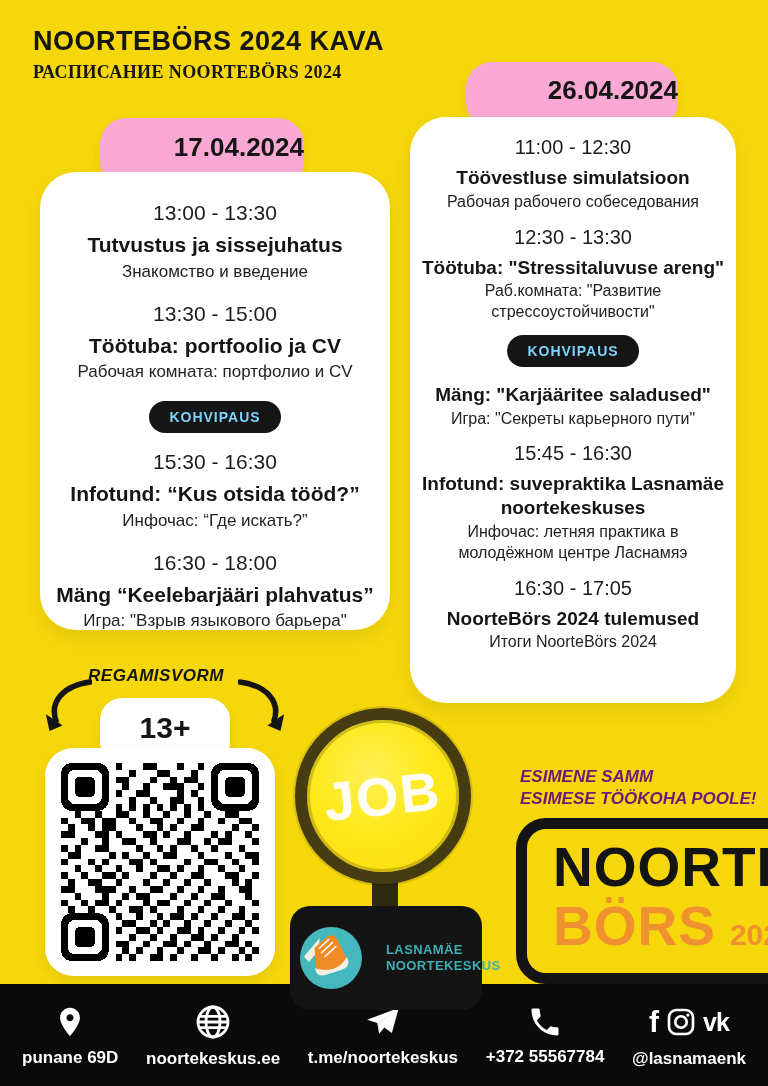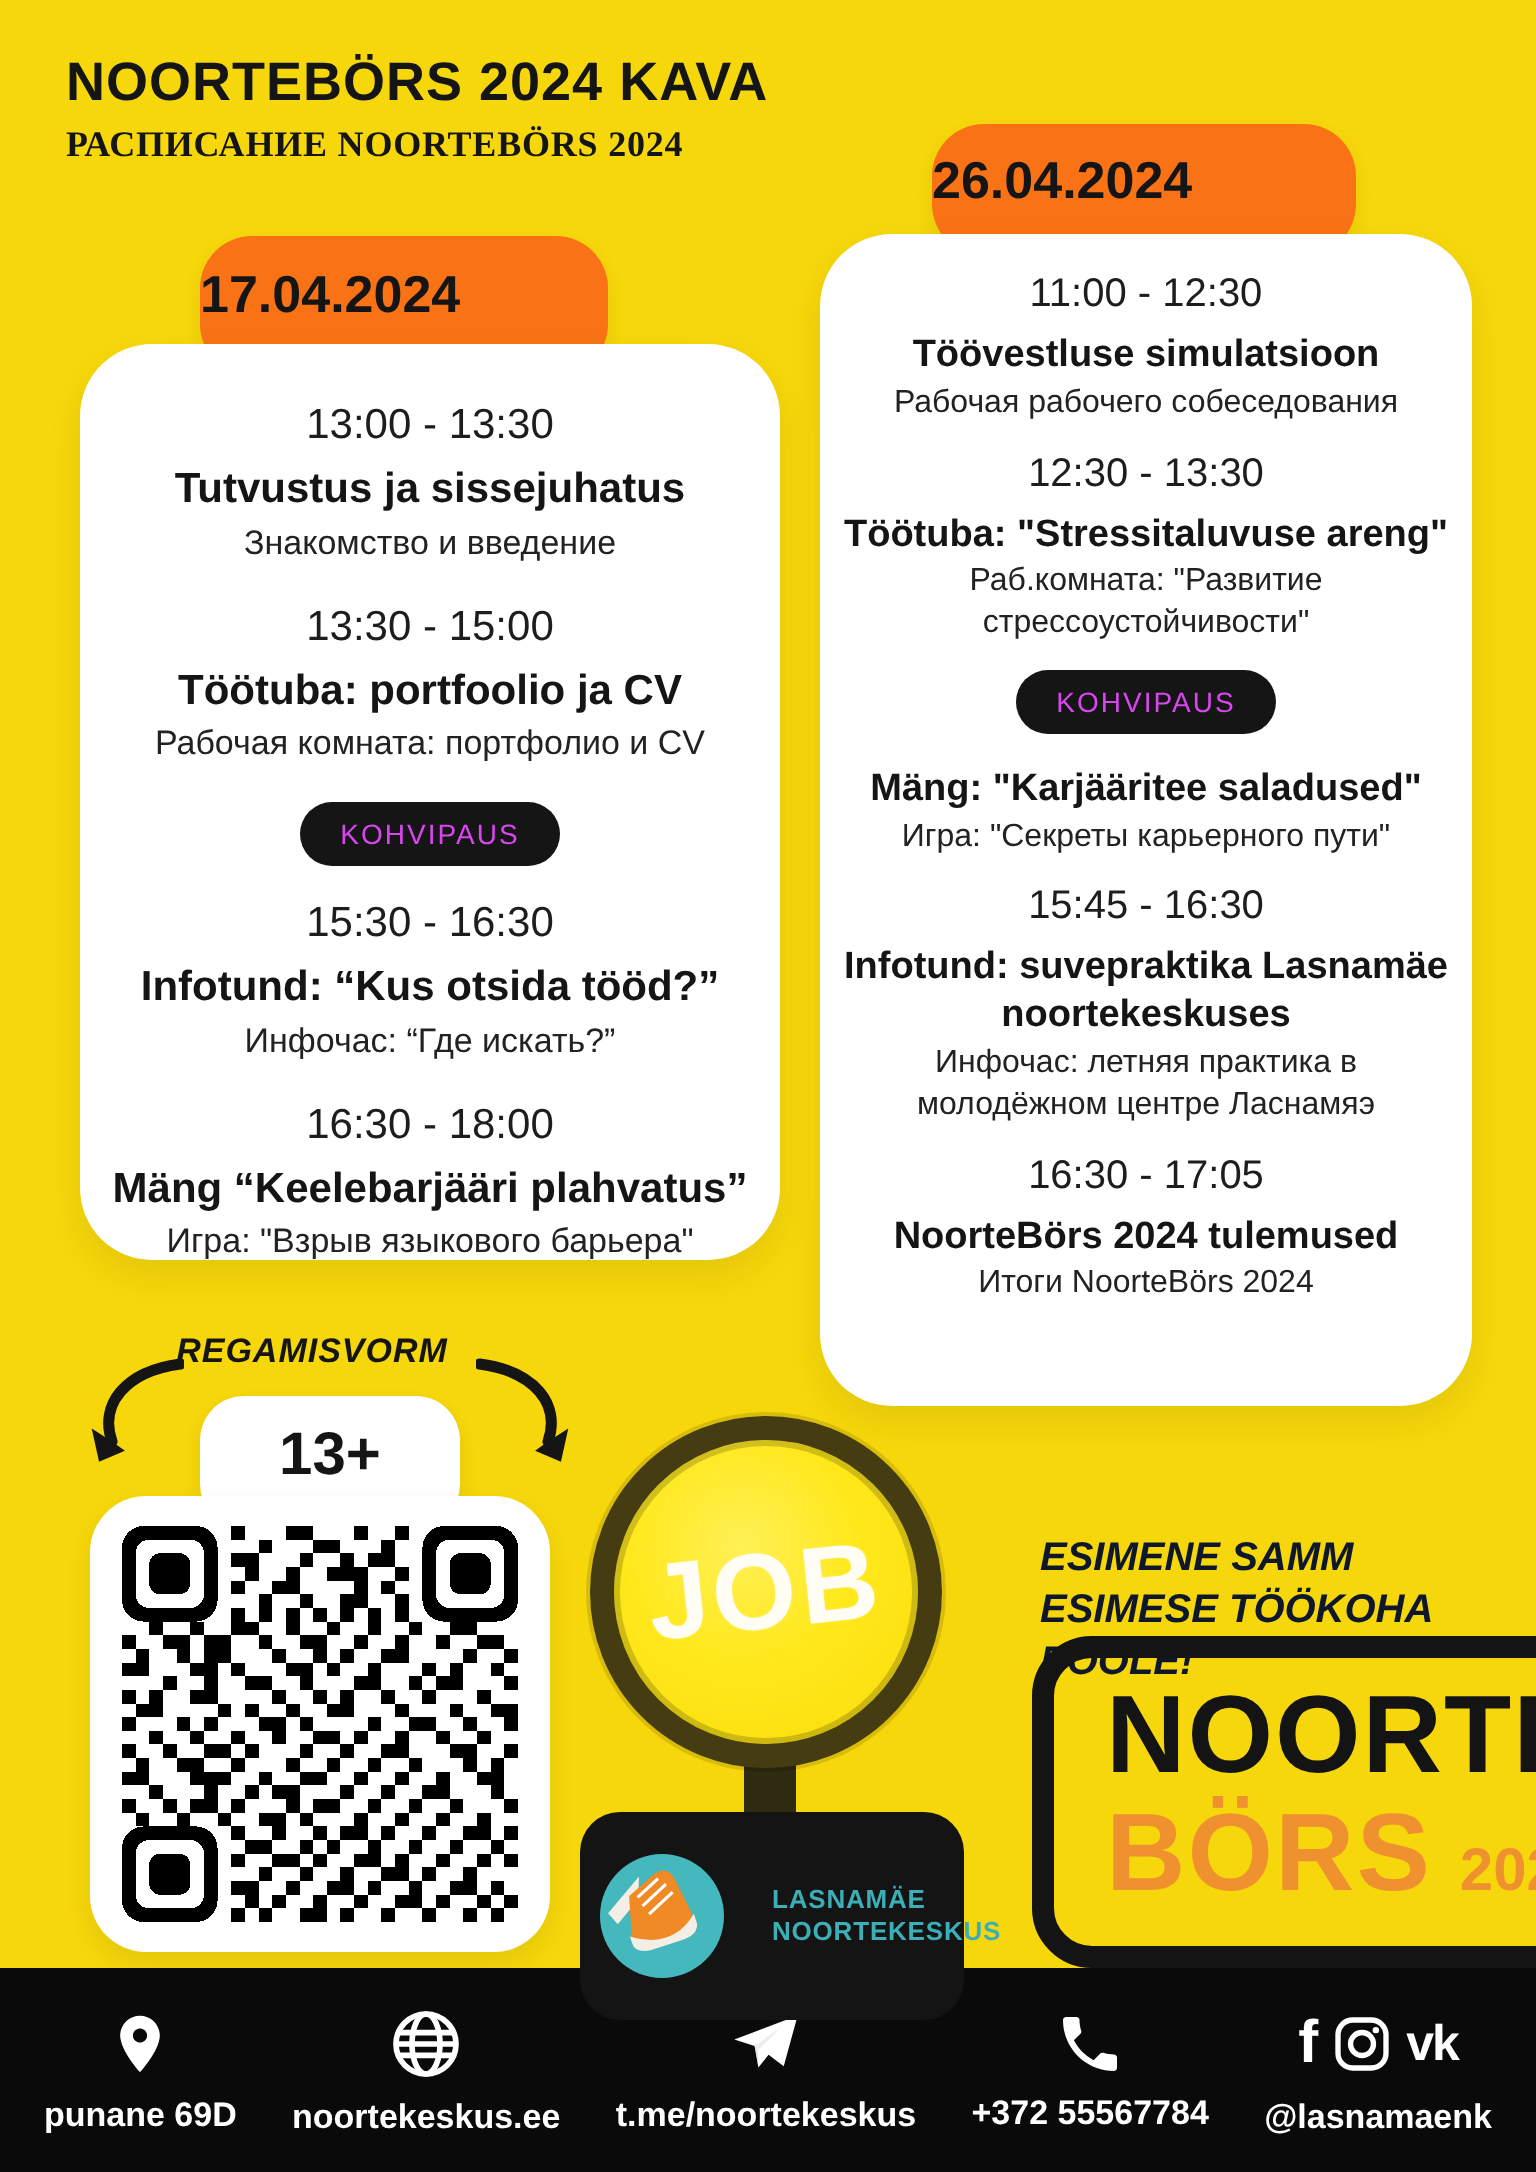--- a/index.html
+++ b/index.html
@@ -4,36 +4,36 @@
 <style>
   html,body{margin:0;padding:0;}
   body{width:768px;height:1086px;overflow:hidden;font-family:"Liberation Sans","DejaVu Sans",sans-serif;}
   .poster{position:relative;width:768px;height:1086px;background:#F6D70B;overflow:hidden;}
 
   
   .hdr-title{position:absolute;left:33px;top:26px;font-size:27px;font-weight:800;color:#151515;letter-spacing:.5px;}
   .hdr-sub{position:absolute;left:33px;top:62px;font-size:18px;font-weight:800;color:#151515;letter-spacing:.4px;font-family:Liberation Serif, serif;}
 
   
-  .date-tab{position:absolute;background:#f97316;border-radius:26px;text-align:left;font-weight:800;color:#151515;
+  .date-tab{position:absolute;background:#f9a8d4;border-radius:26px;text-align:right;font-weight:800;color:#151515;
             box-shadow:0 4px 10px rgba(0,0,0,.07);}
   .tab1{left:100px;top:118px;width:204px;height:70px;font-size:26px;line-height:58px;}
   .tab2{left:466px;top:62px;width:212px;height:66px;font-size:26px;line-height:56px;}
   .card{position:absolute;background:#fff;border-radius:36px;box-shadow:0 8px 18px rgba(0,0,0,.08);text-align:center;box-sizing:border-box;}
   .card1{left:40px;top:172px;width:350px;height:458px;padding:28px 14px 0;}
   .card2{left:410px;top:117px;width:326px;height:586px;padding:18px 8px 0;}
   .session{margin-bottom:18px;}
   .card2 .session{margin-bottom:12px;}
   .time{font-size:21px;font-weight:500;color:#1d1d1d;margin-bottom:6px;line-height:1.25;}
   .stitle{font-size:21px;font-weight:800;color:#151515;line-height:1.25;margin-bottom:2px;}
   .ssub{font-size:17px;font-weight:400;color:#222;line-height:1.3;}
   .card2 .time{font-size:20px;}
   .card2 .stitle{font-size:19px;}
   .card2 .ssub{font-size:16px;}
-  .pill{display:inline-block;background:#151515;color:#d946ef;font-size:14px;font-weight:400;letter-spacing:1px;
+  .pill{display:inline-block;background:#151515;color:#7dd3fc;font-size:14px;font-weight:700;letter-spacing:1px;
         border-radius:16px;padding:8px 20px;margin:0 0 16px;}
 
   
   .reg-label{position:absolute;left:58px;top:666px;width:196px;text-align:center;font-size:17px;font-weight:800;
              font-style:italic;color:#151515;letter-spacing:.5px;}
   .reg-arrow{position:absolute;width:48px;height:60px;}
   .arrow-l{left:44px;top:676px;}
   .arrow-r{left:238px;top:676px;transform:scaleX(-1);}
   .age-tab{position:absolute;left:100px;top:698px;width:130px;height:66px;background:#fff;border-radius:22px;
            text-align:center;font-size:30px;font-weight:800;color:#151515;line-height:60px;box-shadow:0 4px 10px rgba(0,0,0,.08);}
@@ -51,21 +51,21 @@
   .mag-handle{position:absolute;left:372px;top:878px;width:26px;height:46px;background:#2e2b10;border-radius:0 0 6px 6px;z-index:1;}
 
   
   .partner{position:absolute;left:290px;top:906px;width:192px;height:104px;background:#141414;border-radius:20px;
            display:flex;align-items:center;gap:24px;padding:0 10px;box-sizing:border-box;z-index:3;}
   .partner-badge{width:62px;height:62px;border-radius:50%;background:#45B8BE;flex:0 0 auto;overflow:hidden;
                  display:flex;align-items:center;justify-content:center;}
   .partner-name{color:#3BAFB5;font-size:13px;font-weight:800;letter-spacing:.4px;line-height:1.25;}
 
   
-  .promo{position:absolute;left:520px;top:766px;font-size:20px;font-weight:800;font-style:italic;color:#0f172a;line-height:1.3;}
+  .promo{position:absolute;left:520px;top:766px;font-size:17px;font-weight:800;font-style:italic;color:#701a75;line-height:1.3;}
   .brand-card{position:absolute;left:516px;top:818px;width:320px;height:166px;border:11px solid #141414;border-radius:30px;
               box-sizing:border-box;padding:8px 0 0 26px;}
   .brand-top{font-size:55px;font-weight:800;color:#141414;letter-spacing:1px;line-height:1.1;}
   .brand-row{display:flex;align-items:baseline;gap:14px;}
   .brand-bors{font-size:55px;font-weight:800;color:#F0912F;letter-spacing:1px;line-height:1.05;}
   .brand-year{font-size:30px;font-weight:800;color:#F0912F;}
 
   
   .footer{position:absolute;left:0;top:984px;width:768px;height:102px;background:#0A0A0A;display:flex;
           align-items:center;justify-content:space-between;padding:0 22px;box-sizing:border-box;}

